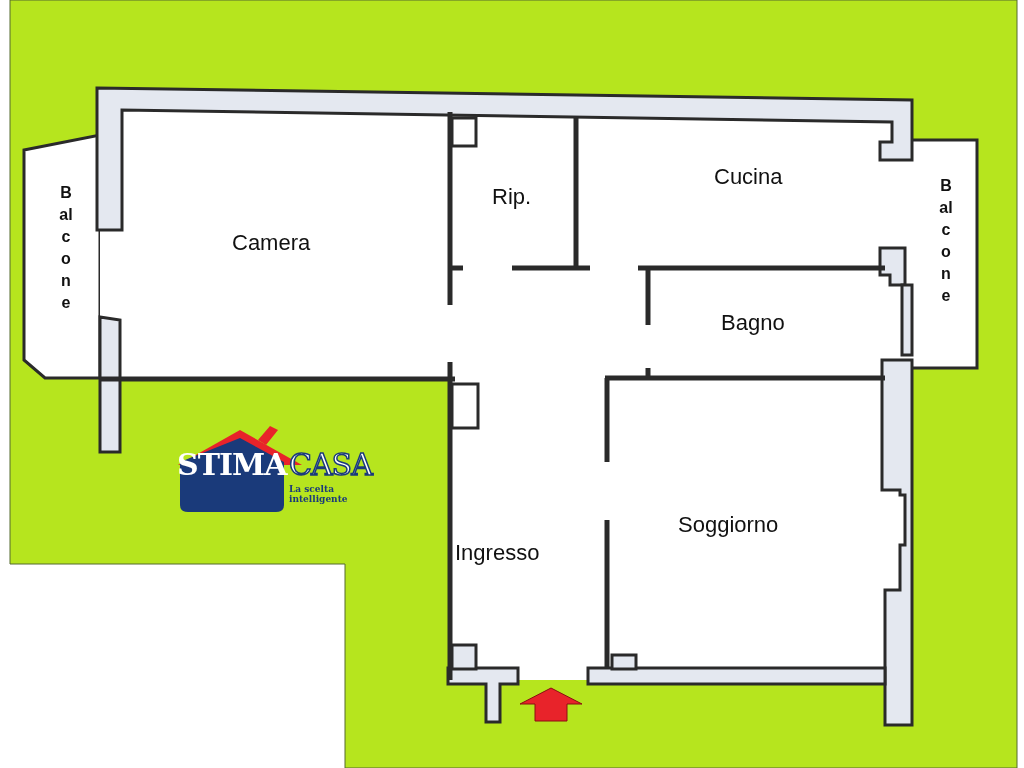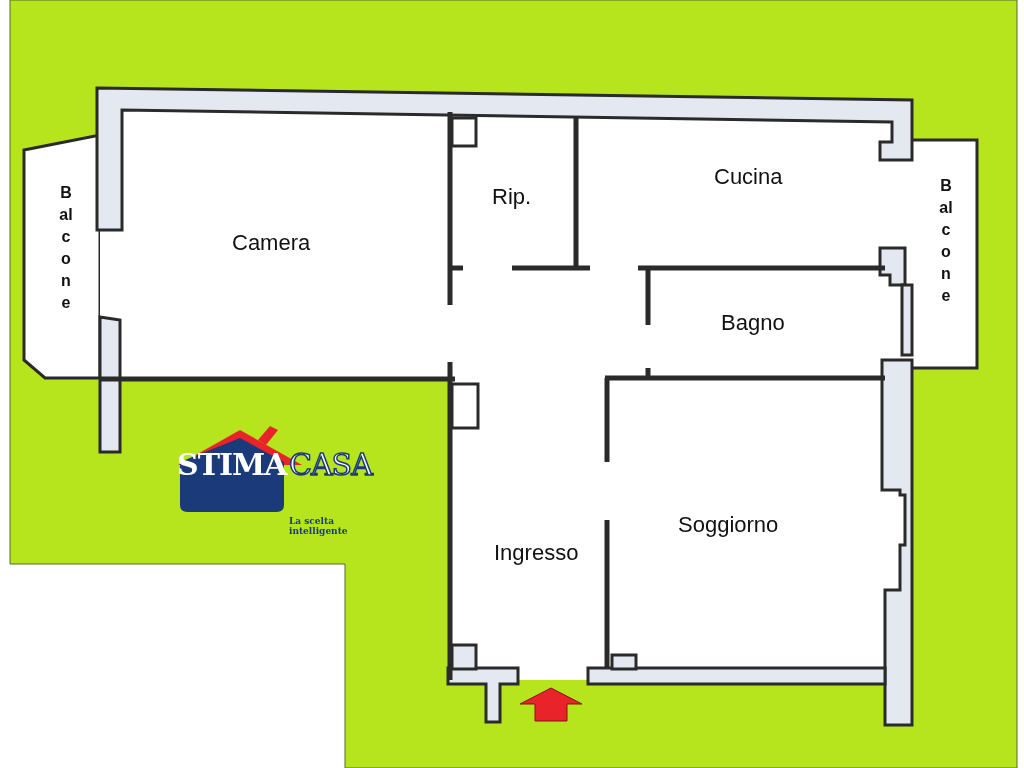--- a/index.html
+++ b/index.html
@@ -3,21 +3,21 @@
 <meta charset="utf-8">
 <style>
   html, body { margin:0; padding:0; background:#ffffff; }
   body { width:1024px; height:768px; position:relative; overflow:hidden; font-family:"Liberation Sans", sans-serif; }
   #plan { position:absolute; left:0; top:0; width:1024px; height:768px; }
   .lbl { position:absolute; font-family:"Liberation Sans", sans-serif; font-weight:normal; color:#111; font-size:22px; white-space:nowrap; }
   .vlbl { position:absolute; font-family:"Liberation Sans", sans-serif; font-weight:bold; color:#111; font-size:16px; width:14px; text-align:center; line-height:22px; word-break:break-all; }
   .logo { position:absolute; left:167px; top:405px; width:226px; height:92px; background:#fff; }
   .logo-stima { position:absolute; left:10px; top:42px; font-family:"DejaVu Serif", serif; font-weight:bold; font-size:30px; color:#fff; letter-spacing:-1px; }
   .logo-casa { position:absolute; left:122px; top:42px; font-family:"DejaVu Serif", serif; font-size:30px; color:#fff; -webkit-text-stroke:1.5px #1a3a7a; letter-spacing:-1px; }
-  .logo-tag { position:absolute; left:122px; top:79px; font-family:"DejaVu Serif", serif; font-weight:bold; font-size:9px; color:#1a3a7a;margin-top:32px; }
+  .logo-tag { position:absolute; left:122px; top:79px; font-family:"DejaVu Serif", serif; font-weight:bold; font-size:9px; color:#1a3a7a; }
 </style>
 </head>
 <body>
 
 <svg id="plan" viewBox="0 0 1024 768" xmlns="http://www.w3.org/2000/svg">
 
   <path d="M10 0 H1017 V768 H345 V564 H10 Z" fill="#b6e51e" stroke="#556b2f" stroke-width="1"></path>
 
   <path d="M24 150 L100 135 V378 H45 L24 360 Z" fill="#fff" stroke="#2a2a2a" stroke-width="3"></path>
   <path d="M905 140 H977 V368 H905 Z" fill="#fff" stroke="#2a2a2a" stroke-width="3"></path>
@@ -81,15 +81,15 @@
   <span class="logo-stima">STIMA</span>
   <span class="logo-casa" style="color:#fff;">CASA</span>
   <span class="logo-tag">La scelta intelligente</span>
 </div>
 
 <div class="lbl" style="left:232px;top:230px;">Camera</div>
 <div class="lbl" style="left:492px;top:184px;">Rip.</div>
 <div class="lbl" style="left:682px;top:164px;margin-left:32px;">Cucina</div>
 <div class="lbl" style="left:721px;top:310px;">Bagno</div>
 <div class="lbl" style="left:678px;top:492px;margin-top:20px;">Soggiorno</div>
-<div class="lbl" style="left:494px;top:540px;">Ingresso</div>
+<div class="lbl" style="left:455px;top:540px;">Ingresso</div>
 <div class="vlbl" style="left:59px;top:182px;">Balcone</div>
 <div class="vlbl" style="left:939px;top:175px;">Balcone</div>
 
 </body></html>

